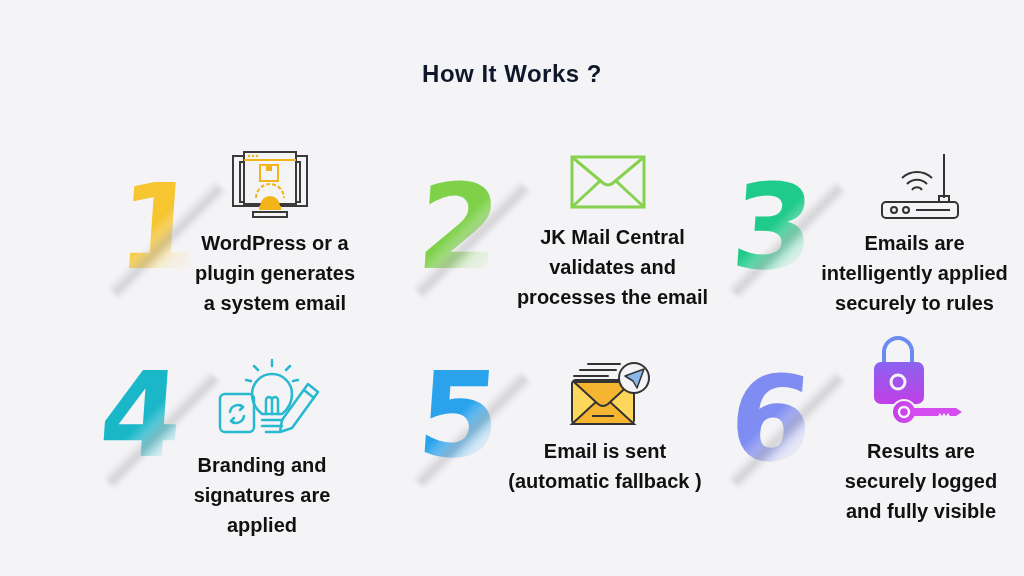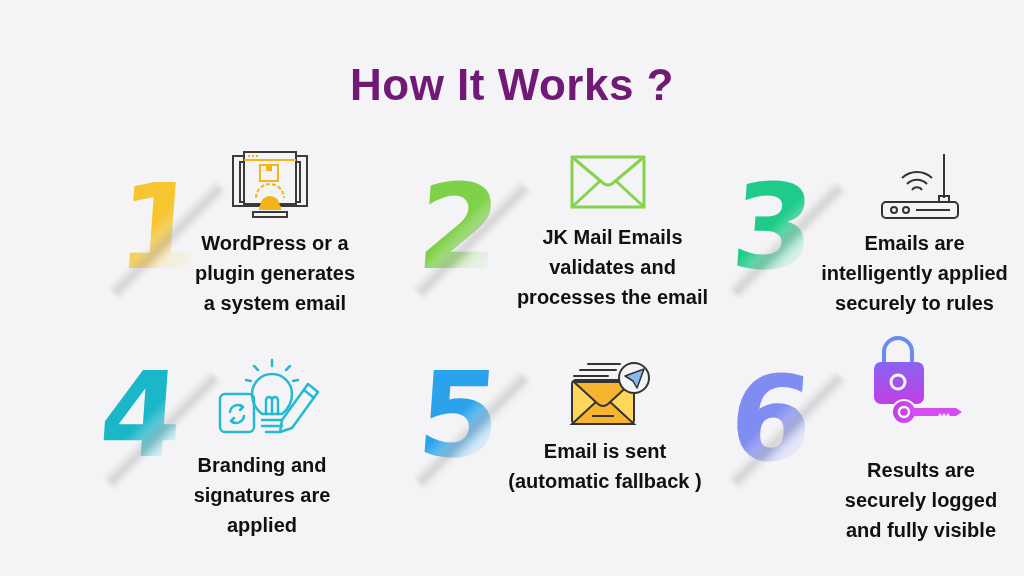--- a/index.html
+++ b/index.html
@@ -4,21 +4,21 @@
 <style>
   html, body { margin:0; padding:0; }
   body {
     width:1024px; height:576px; overflow:hidden;
     background:#f4f4f6;
     font-family:"Liberation Sans", "DejaVu Sans", sans-serif;
     position:relative;
   }
   .title {
     position:absolute; left:0; top:60px; width:1024px;
-    text-align:center; font-size:44px; font-weight:bold; color:#701a75;
+    text-align:center; font-size:24px; font-weight:bold; color:#0f172a;
     letter-spacing:0.5px;
   }
   .num {
     position:absolute; font-family:"DejaVu Sans", sans-serif; font-weight:bold;
     font-size:118px; line-height:1; transform:skewX(-4deg);
   }
   .shadow {
     position:absolute; width:18px; height:150px;
     background:linear-gradient(90deg, rgba(0,0,0,0) 0%, rgba(0,0,0,0.14) 55%, rgba(0,0,0,0) 100%);
     transform:rotate(45deg); transform-origin:center;
@@ -70,21 +70,21 @@
   <div class="num" style="left:418px;top:168px;color:#7fd14a;">2</div>
   <div class="fade" style="left:460px;top:160px;"></div>
   <div class="shadow" style="left:463px;top:165px;"></div>
   <svg class="icon" style="left:570px;top:155px;" width="76" height="54" viewBox="0 0 76 54">
     <rect x="2" y="2" width="72" height="50" fill="none" stroke="#86d24e" stroke-width="3"></rect>
     <path d="M2 2 L33 28 Q38 32 43 28 L74 2" fill="none" stroke="#86d24e" stroke-width="3"></path>
     <line x1="2" y1="52" x2="30" y2="26" stroke="#86d24e" stroke-width="3"></line>
     <line x1="74" y1="52" x2="46" y2="26" stroke="#86d24e" stroke-width="3"></line>
   </svg>
   <div class="label" style="left:495px;top:222px;width:235px;">
-    <div>JK Mail Emails</div>
+    <div>JK Mail Central</div>
     <div>validates and</div>
     <div>processes the email</div>
   </div>
 </div>
 
 <div>
   <div class="num" style="left:732px;top:168px;color:#1fcb8a;">3</div>
   <div class="fade" style="left:775px;top:160px;"></div>
   <div class="shadow" style="left:778px;top:165px;"></div>
   <svg class="icon" style="left:880px;top:152px;" width="82" height="70" viewBox="0 0 82 70">
@@ -175,18 +175,18 @@
         <stop offset="1" stop-color="#d64cf0"></stop>
       </linearGradient>
     </defs>
     <path d="M14 32 v-12 a14 14 0 0 1 28 0 v12" fill="none" stroke="#6b8bf0" stroke-width="4"></path>
     <rect x="4" y="30" width="50" height="42" rx="7" fill="url(#lg)"></rect>
     <circle cx="28" cy="50" r="7" fill="none" stroke="#f4f4f6" stroke-width="3"></circle>
     <circle cx="34" cy="80" r="12" fill="url(#lg2)" stroke="#f4f4f6" stroke-width="2"></circle>
     <circle cx="34" cy="80" r="5" fill="none" stroke="#f4f4f6" stroke-width="2.5"></circle>
     <path d="M44 76 h42 l6 4 -6 4 h-6 l-2 -3 -2 3 -2 -3 -2 3 -2 -3 -2 3 h-24 z" fill="#d64cf0"></path>
   </svg>
-  <div class="label" style="left:818px;top:455px;width:206px;">
+  <div class="label" style="left:818px;top:436px;width:206px;">
     <div>Results are</div>
     <div>securely logged</div>
     <div>and fully visible</div>
   </div>
 </div>
 
 </body></html>

